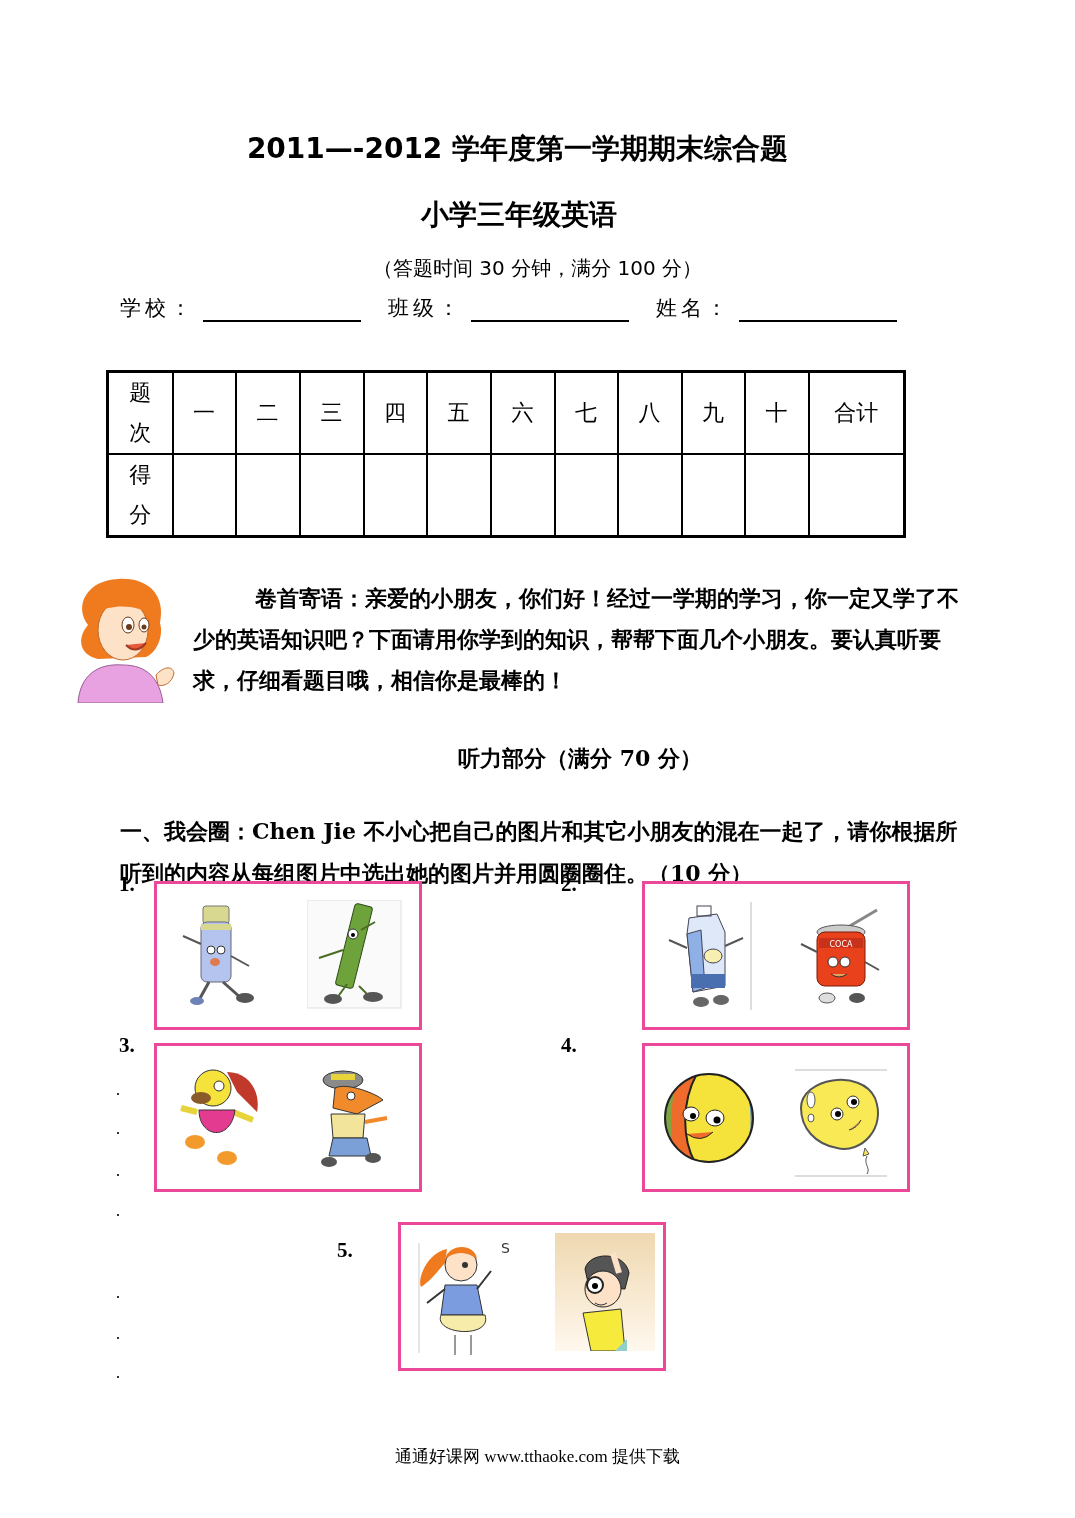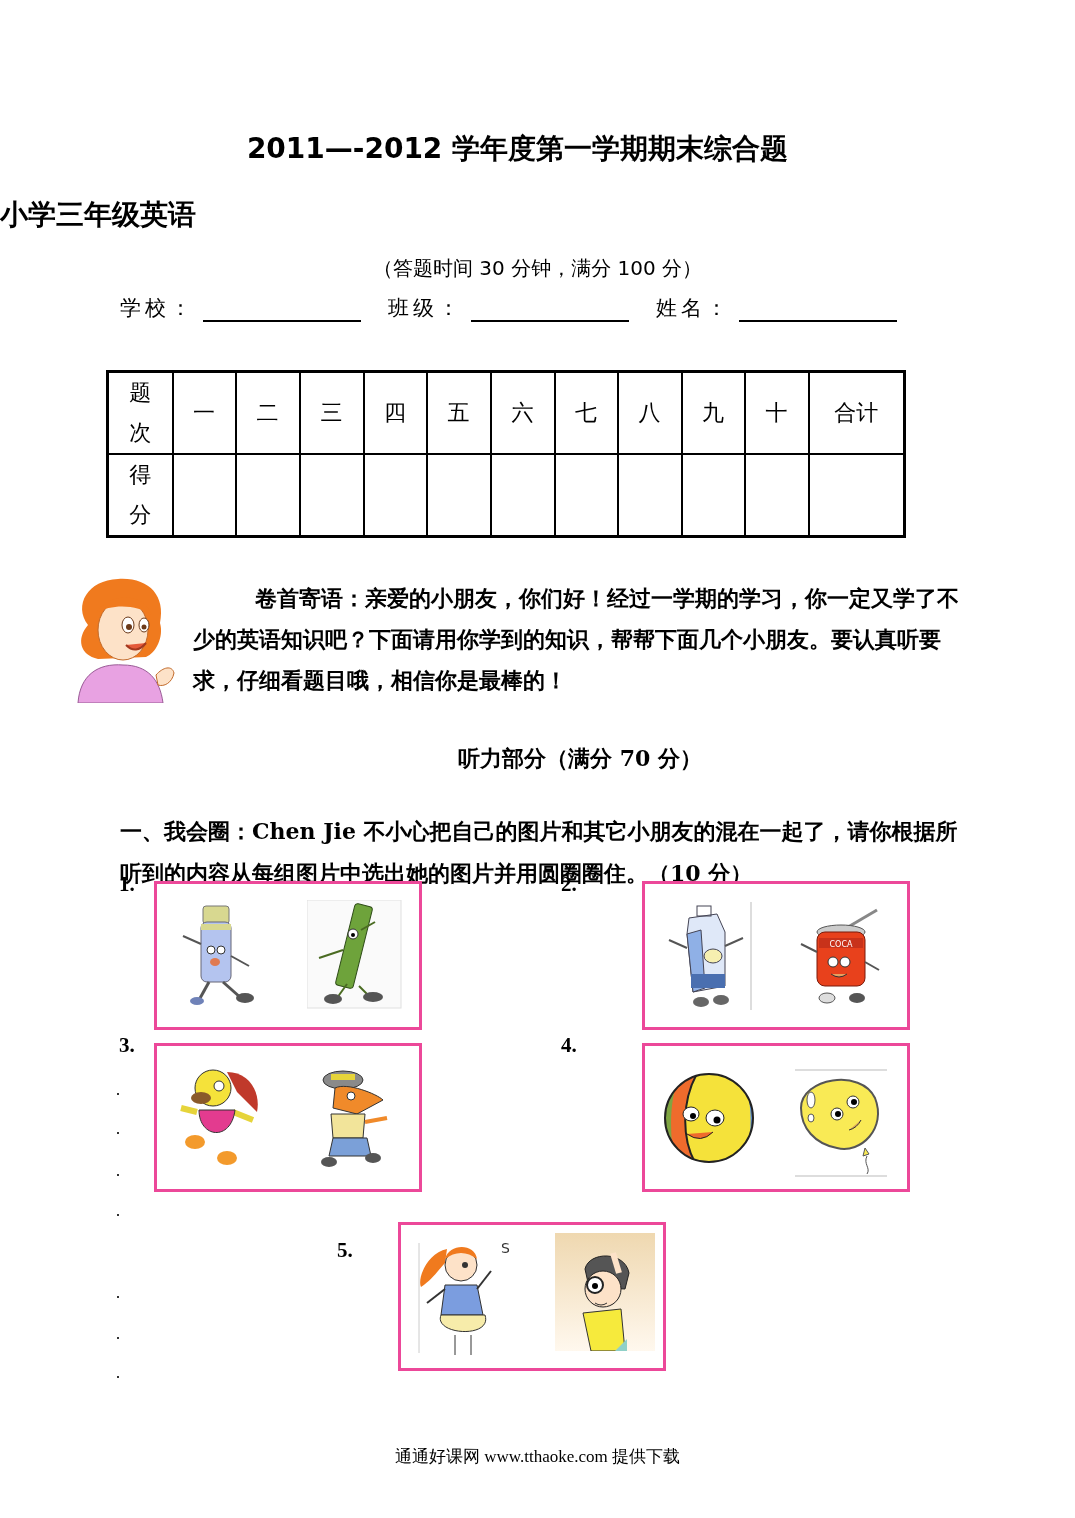--- a/index.html
+++ b/index.html
@@ -6,22 +6,22 @@
   html, body { width: 1075px; height: 1518px; background: #ffffff; overflow: hidden; }
   body { position: relative; font-family: "DejaVu Sans", sans-serif; color: #000; }
 
   .abs { position: absolute; }
 
   .title {
     left: 0; width: 1035px; top: 130px; text-align: center;
     font-family: "DejaVu Sans", sans-serif; font-weight: bold; font-size: 28px; letter-spacing: 0px;
   }
   .subtitle {
-    left: 0; width: 1022px; top: 196px; text-align: left;
-    font-weight: bold; font-size: 28px;
+    left: 0; width: 1022px; top: 196px; text-align: center;
+    font-weight: bold; font-size: 28px; padding-left: 16px;
   }
   .duration {
     left: 0; width: 1075px; top: 255px; text-align: center; font-size: 20px;
   }
   .info-row { top: 294px; left: 120px; width: 800px; height: 32px; font-size: 21px; }
   .info-item { position: absolute; top: 0; display: flex; align-items: flex-end; }
   .info-label { letter-spacing: 4px; }
   .info-line { display: inline-block; border-bottom: 2px solid #000; width: 158px; height: 26px; margin-left: 8px; }
 
   table.score {

